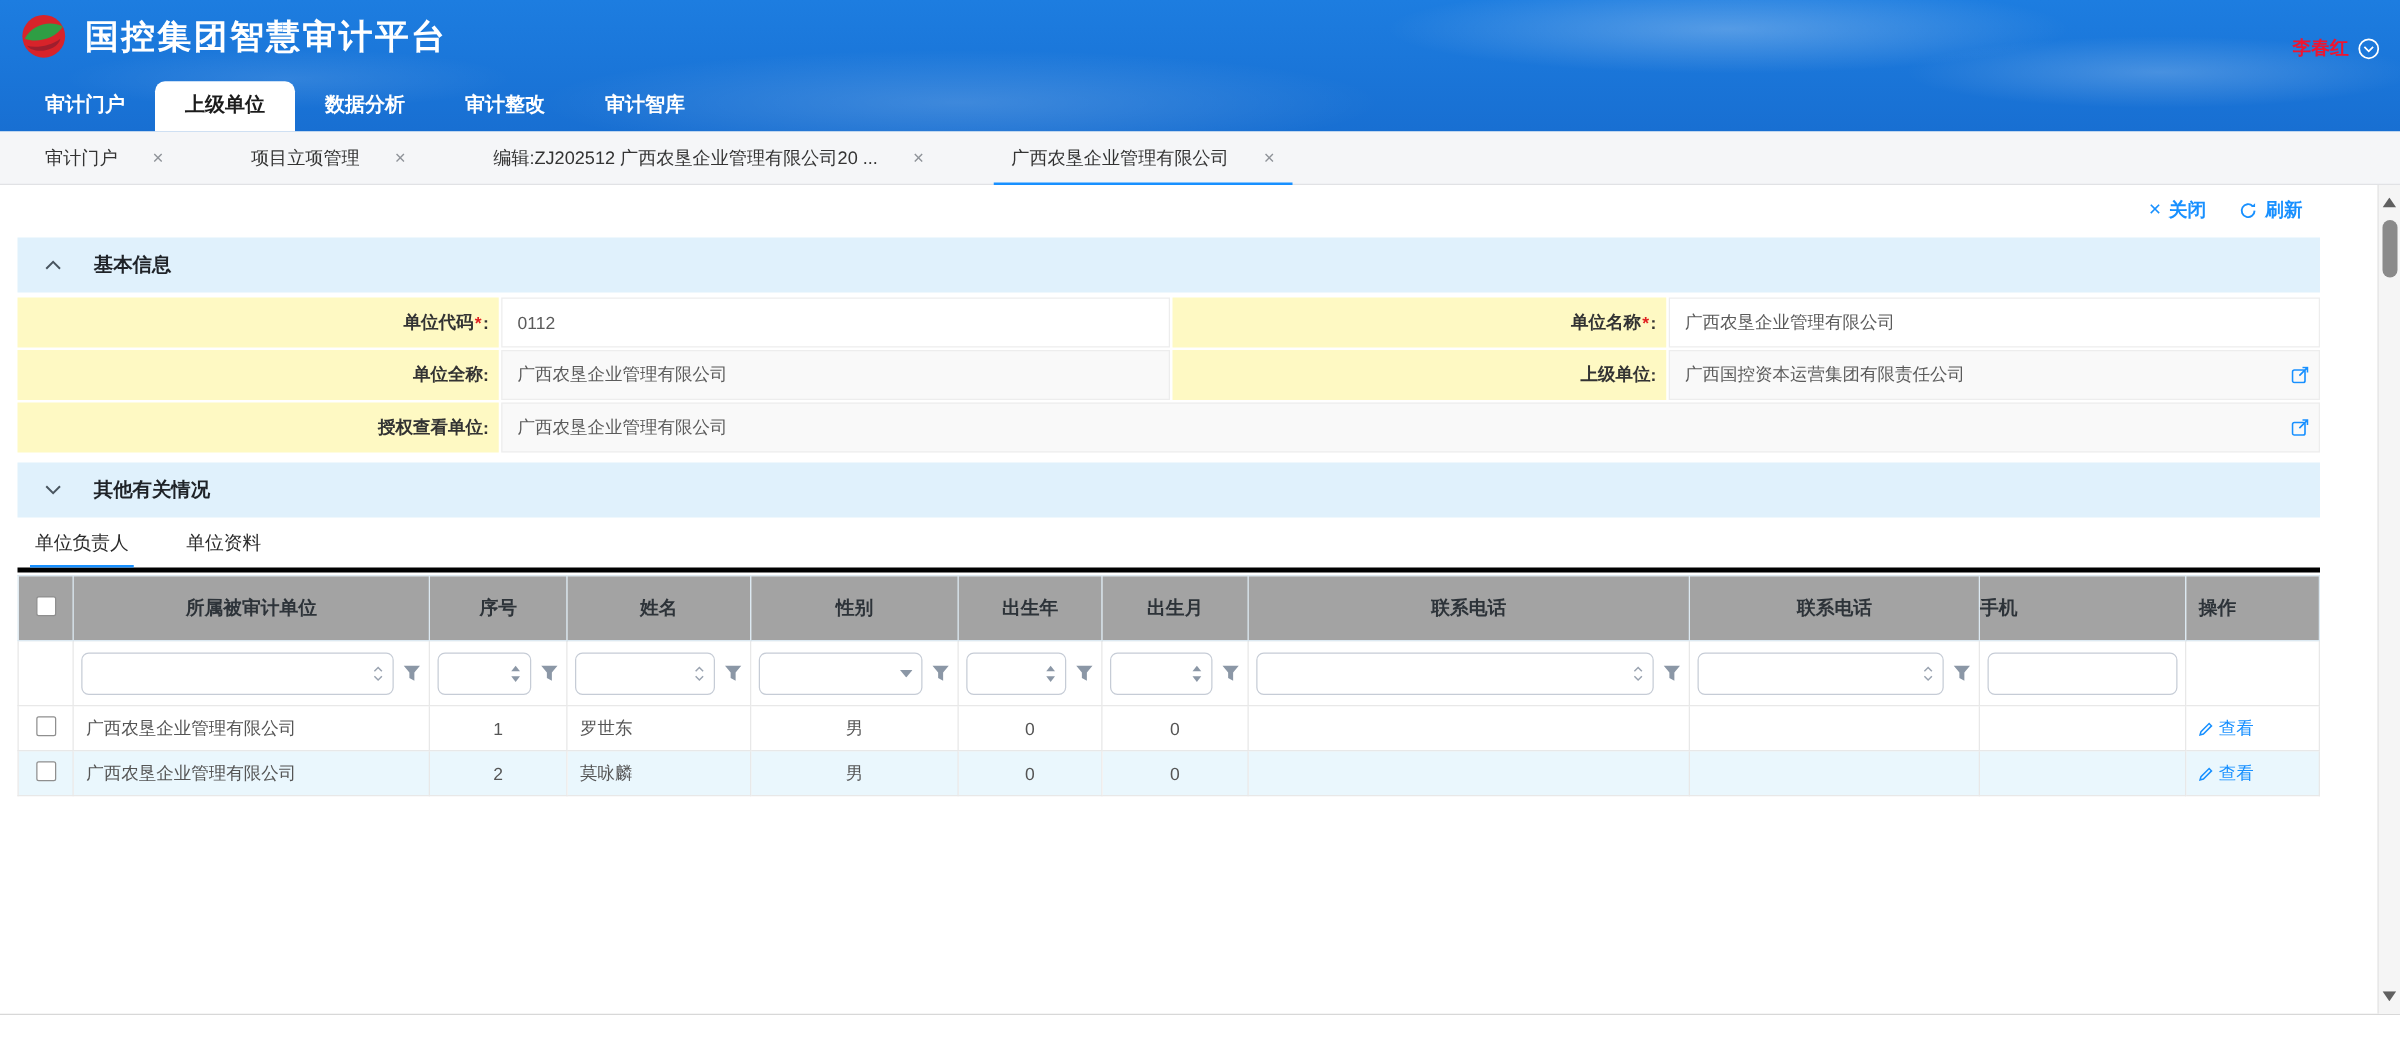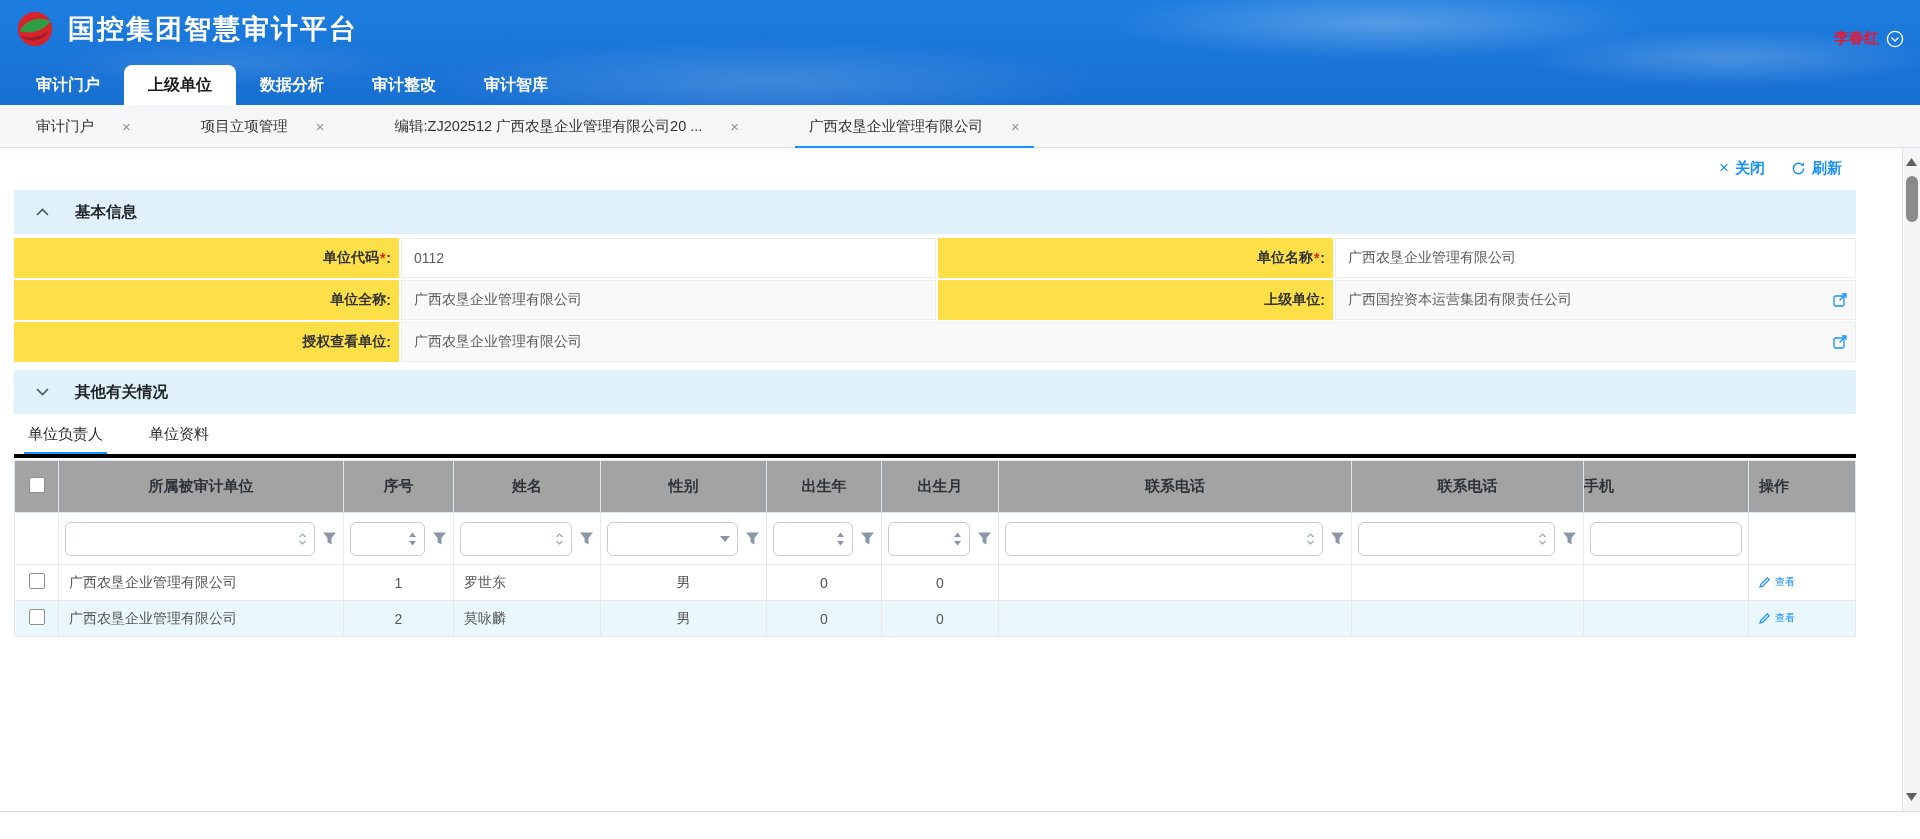--- a/index.html
+++ b/index.html
@@ -48,21 +48,21 @@
 
   .sec-head{ display:flex; align-items:center; height:44px; background:#e0f1fc;
     margin-top:8px; padding-left:22px; cursor:pointer; }
   .sec-chevron{ color:#49555f; margin-right:26px; }
   .sec-title{ font-size:15.5px; font-weight:bold; color:#1f2328; }
 
   
   .form{ margin-top:4px; display:grid; grid-template-columns:385px 535px 395px 1fr;
     grid-auto-rows:40px; gap:2px; background:#fff; }
   .fcell{ display:flex; align-items:center; }
-  .flabel{ background:#fde047; justify-content:flex-end; padding-right:8px;
+  .flabel{ background:#fef9c3; justify-content:flex-end; padding-right:8px;
     font-size:14px; font-weight:bold; color:#333; }
   .req{ color:#e02020; margin:0 1px; }
   .fvalue{ background:#f9f9f9; border:1px solid #ededed; padding-left:12px;
     font-size:14px; color:#5b5b5b; position:relative; }
   .fvalue.editable{ background:#fff; }
   .span3{ grid-column:2 / 5; }
   .link-ico{ position:absolute; right:8px; top:50%; transform:translateY(-50%); cursor:pointer; }
 
   
   .subtabs{ display:flex; gap:46px; height:44px; align-items:center;
@@ -90,21 +90,21 @@
   td.center, .center{ text-align:center; }
   td.fixed-sep, th.fixed-sep{ border-left:1px solid #d2d2d2; }
   tr.filter td{ height:52px; padding:0 6px; }
   .fwrap{ display:flex; align-items:center; justify-content:center; gap:7px; }
   .finput{ flex:1; min-width:0; height:34px; border:1px solid #c6ccd6; border-radius:6px;
     background:#fff; display:flex; align-items:center; justify-content:flex-end;
     padding:0 7px; cursor:text; }
   .checkbox{ width:16px; height:16px; border:1.5px solid #8f8f8f; border-radius:2px;
     background:#fff; display:inline-block; cursor:pointer; }
   .view-link{ display:inline-flex; align-items:center; gap:4px; color:#1890ff;
-    font-size:10px; cursor:pointer;font-family:Liberation Mono, monospace; }
+    font-size:14px; cursor:pointer;font-family:Liberation Mono, monospace; }
 
   
   .vscroll{ position:absolute; top:0; right:0; bottom:0; width:18px; background:#f5f5f5;
     border-left:1px solid #e4e4e4; }
   .sb-arrow{ position:absolute; left:0; width:100%; height:16px; display:flex;
     align-items:center; justify-content:center; cursor:pointer; }
   .sb-up{ top:6px; } .sb-down{ bottom:6px; }
   .sb-thumb{ position:absolute; left:2.5px; top:28px; width:12px; height:46px;
     background:#8a8a8a; border-radius:7px; cursor:grab; }
 </style>

